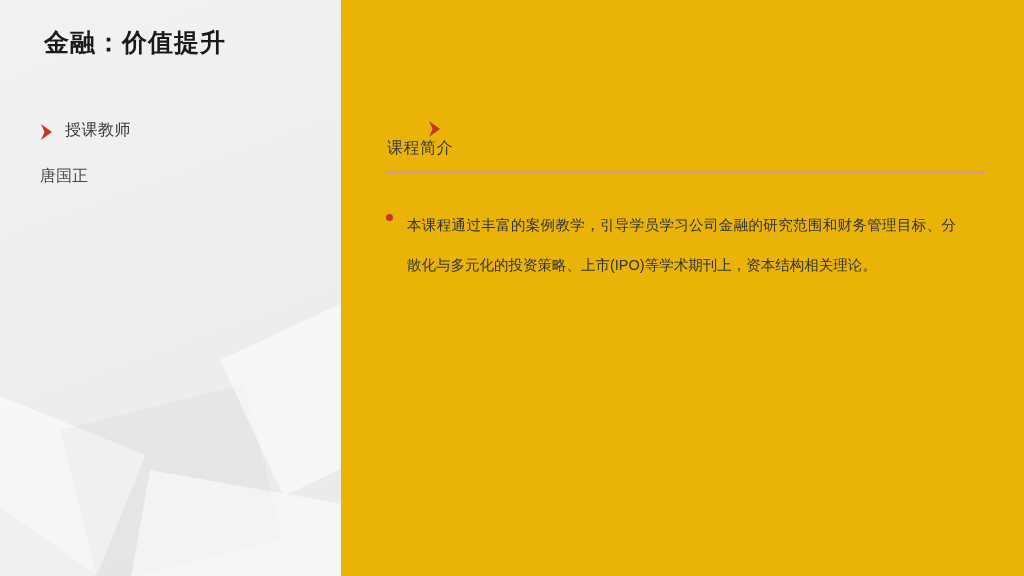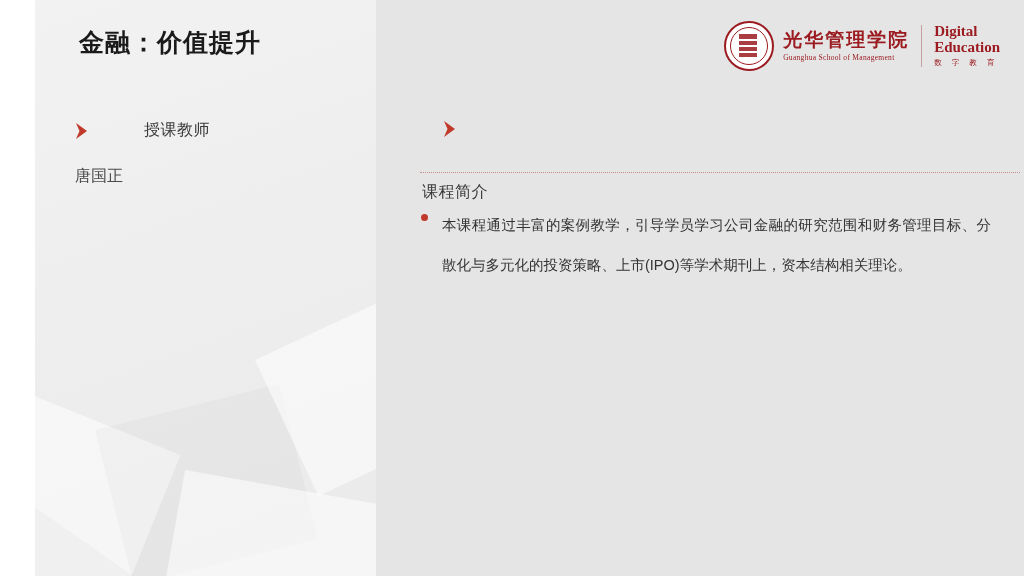--- a/index.html
+++ b/index.html
@@ -12,22 +12,21 @@
     background: #ffffff;
     font-family: "Liberation Sans", "DejaVu Sans", sans-serif;
     overflow: hidden;
     position: relative;
   }
 
   
   .slide {
     position: absolute;
     inset: 0;
-    background: #e5e5e5;
-    margin-left: 35px;
+    background: #eab308;
   }
 
   
   .left-panel {
     position: absolute;
     left: 0;
     top: 0;
     width: 341px;
     height: 576px;
     background: linear-gradient(160deg, #f2f2f2 0%, #eeeeee 45%, #eaeaea 100%);
@@ -140,22 +139,21 @@
     font-size: 7.5px;
     color: #9b1b20;
     letter-spacing: 4px;
     margin-top: 3px;
   }
 
   
   .section-head {
     position: absolute;
     display: flex;
-    align-items: center;
-    gap: 44px;
+    align-items: flex-end;
   }
   .chevron {
     width: 14px;
     height: 18px;
     flex: none;
     margin-right: 11px;
   }
   .section-label {
     font-size: 16px;
     color: #3a3a3a;
@@ -223,33 +221,20 @@
   <div class="left-panel">
     <div class="facet" style="left:-40px; top:380px; width:200px; height:200px; transform: rotate(22deg);"></div>
     <div class="facet dark" style="left:60px; top:430px; width:190px; height:160px; transform: rotate(-14deg);"></div>
     <div class="facet" style="left:150px; top:470px; width:230px; height:170px; transform: rotate(10deg);"></div>
     <div class="facet dark" style="left:-10px; top:500px; width:140px; height:130px; transform: rotate(35deg);"></div>
     <div class="facet" style="left:220px; top:360px; width:150px; height:150px; transform: rotate(-25deg);"></div>
   </div>
 
   <div class="slide-title">金融：价值提升</div>
 
-  <div class="logo-area">
-    <div class="gh-seal"></div>
-    <div class="gh-text">
-      <div class="gh-cn">光华管理学院</div>
-      <div class="gh-en">Guanghua School of Management</div>
-    </div>
-    <div class="logo-divider"></div>
-    <div class="de-text">
-      <div class="de-line1">Digital</div>
-      <div class="de-line2">Education</div>
-      <div class="de-cn">数 字 教 育</div>
-    </div>
-  </div>
 
   <div class="section-head" id="teacher-head">
     <svg class="chevron" viewBox="0 0 14 18">
       <path d="M1 1 L12 9 L1 17 L4.5 9 Z" fill="#c0392b"></path>
     </svg>
     <span class="section-label">授课教师</span>
   </div>
   <div class="teacher-name">唐国正</div>
 
   <div class="section-head" id="course-head">

